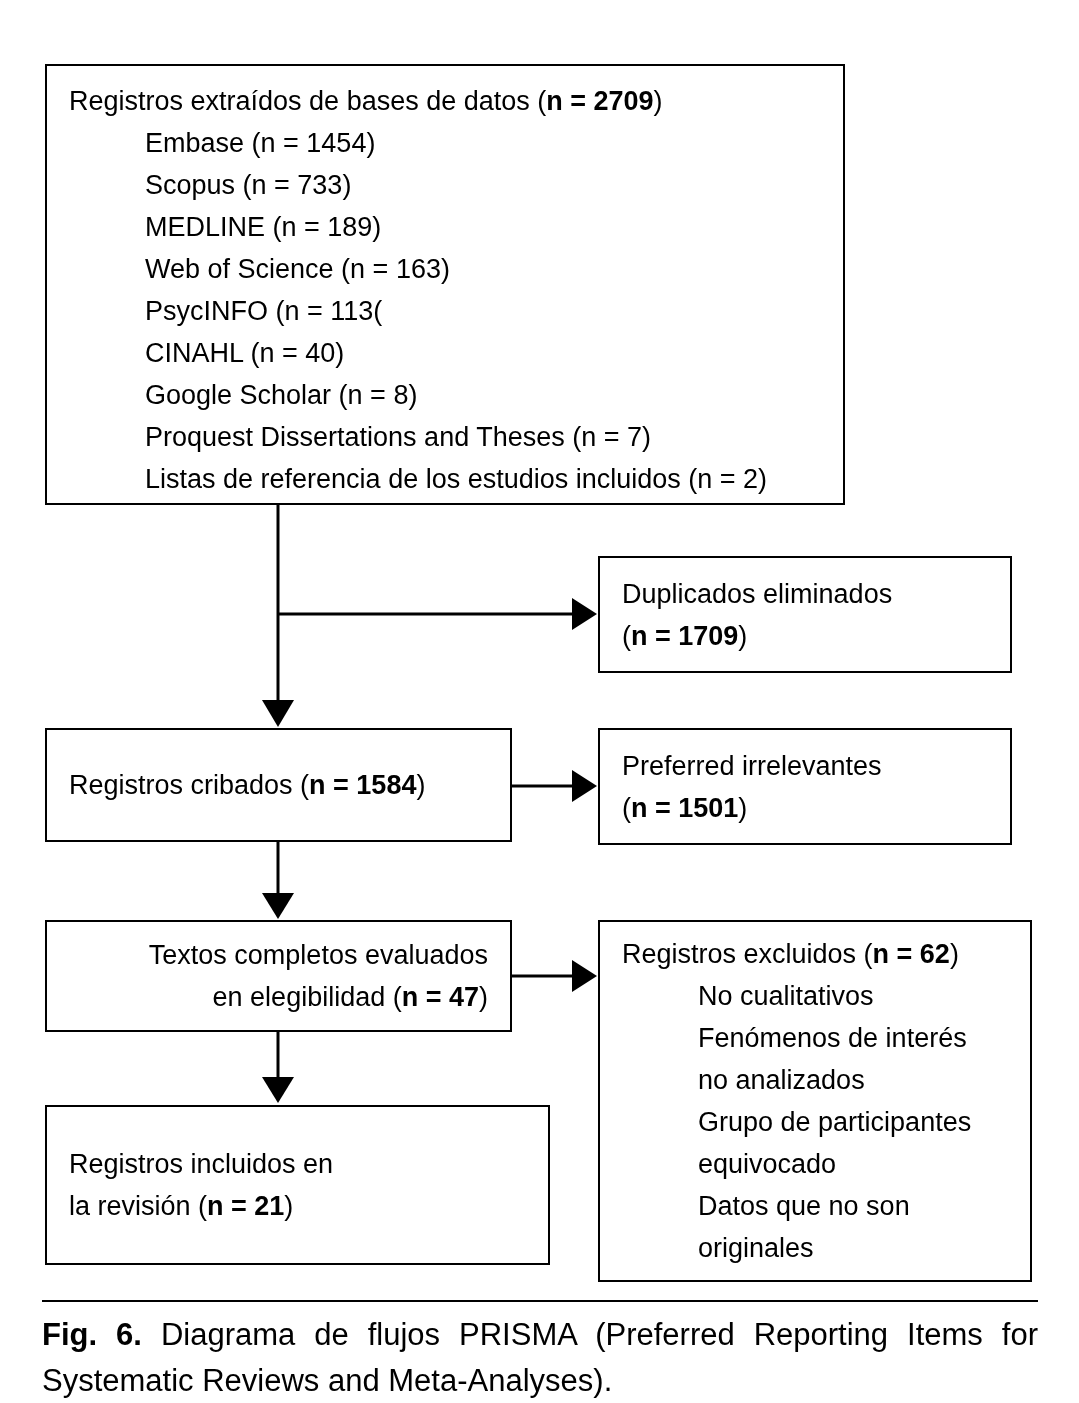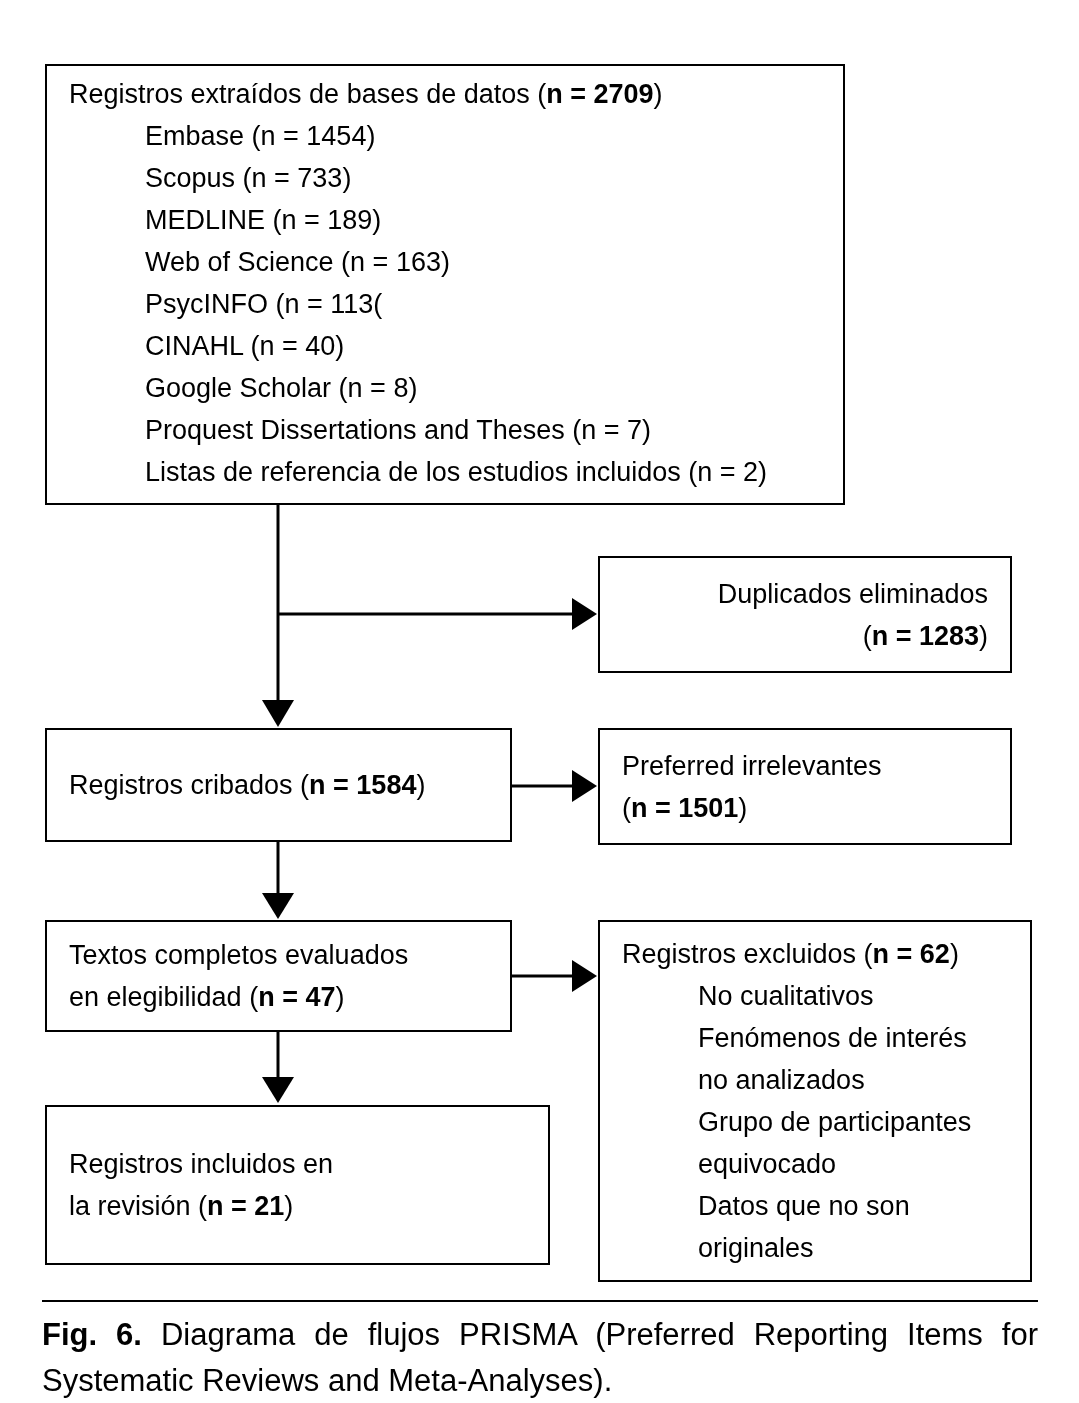--- a/index.html
+++ b/index.html
@@ -84,48 +84,48 @@
       <line x1="512" y1="976" x2="574" y2="976" stroke="#000" stroke-width="3"></line>
       <polygon points="572,960 572,992 597,976" fill="#000"></polygon>
     </g>
 
     <g>
       <line x1="278" y1="1032" x2="278" y2="1080" stroke="#000" stroke-width="3"></line>
       <polygon points="262,1077 294,1077 278,1103" fill="#000"></polygon>
     </g>
   </svg>
 
-  <div class="box" style="left:45px; top:64px; width:800px; height:441px; justify-content:flex-end; padding-top:14px;">
+  <div class="box" style="left:45px; top:64px; width:800px; height:441px; justify-content:flex-start; padding-top:14px;">
     <div><span>Registros extraídos de bases de datos (</span><b>n = 2709</b><span>)</span></div>
     <div class="indent">Embase (n = 1454)</div>
     <div class="indent">Scopus (n = 733)</div>
     <div class="indent">MEDLINE (n = 189)</div>
     <div class="indent">Web of Science (n = 163)</div>
     <div class="indent">PsycINFO (n = 113(</div>
     <div class="indent">CINAHL (n = 40)</div>
     <div class="indent">Google Scholar (n = 8)</div>
     <div class="indent">Proquest Dissertations and Theses (n = 7)</div>
     <div class="indent">Listas de referencia de los estudios incluidos (n = 2)</div>
   </div>
 
-  <div class="box" style="left:598px; top:556px; width:414px; height:117px;text-align:right;">
+  <div class="box" style="left:598px; top:556px; width:414px; height:117px;">
     <div>Duplicados eliminados</div>
-    <div><span>(</span><b>n = 1283</b><span>)</span></div>
+    <div><span>(</span><b>n = 1709</b><span>)</span></div>
   </div>
 
   <div class="box" style="left:45px; top:728px; width:467px; height:114px;">
     <div><span>Registros cribados (</span><b>n = 1584</b><span>)</span></div>
   </div>
 
   <div class="box" style="left:598px; top:728px; width:414px; height:117px;">
     <div>Preferred irrelevantes</div>
     <div><span>(</span><b>n = 1501</b><span>)</span></div>
   </div>
 
-  <div class="box" style="left:45px; top:920px; width:467px; height:112px;">
+  <div class="box" style="left:45px; top:920px; width:467px; height:112px;align-items:flex-end;">
     <div>Textos completos evaluados</div>
     <div><span>en elegibilidad (</span><b>n = 47</b><span>)</span></div>
   </div>
 
   <div class="box" style="left:598px; top:920px; width:434px; height:362px;">
     <div><span>Registros excluidos (</span><b>n = 62</b><span>)</span></div>
     <div class="indent pre">No cualitativos</div>
     <div class="indent pre">Fenómenos de interés
 no analizados</div>
     <div class="indent pre">Grupo de participantes

